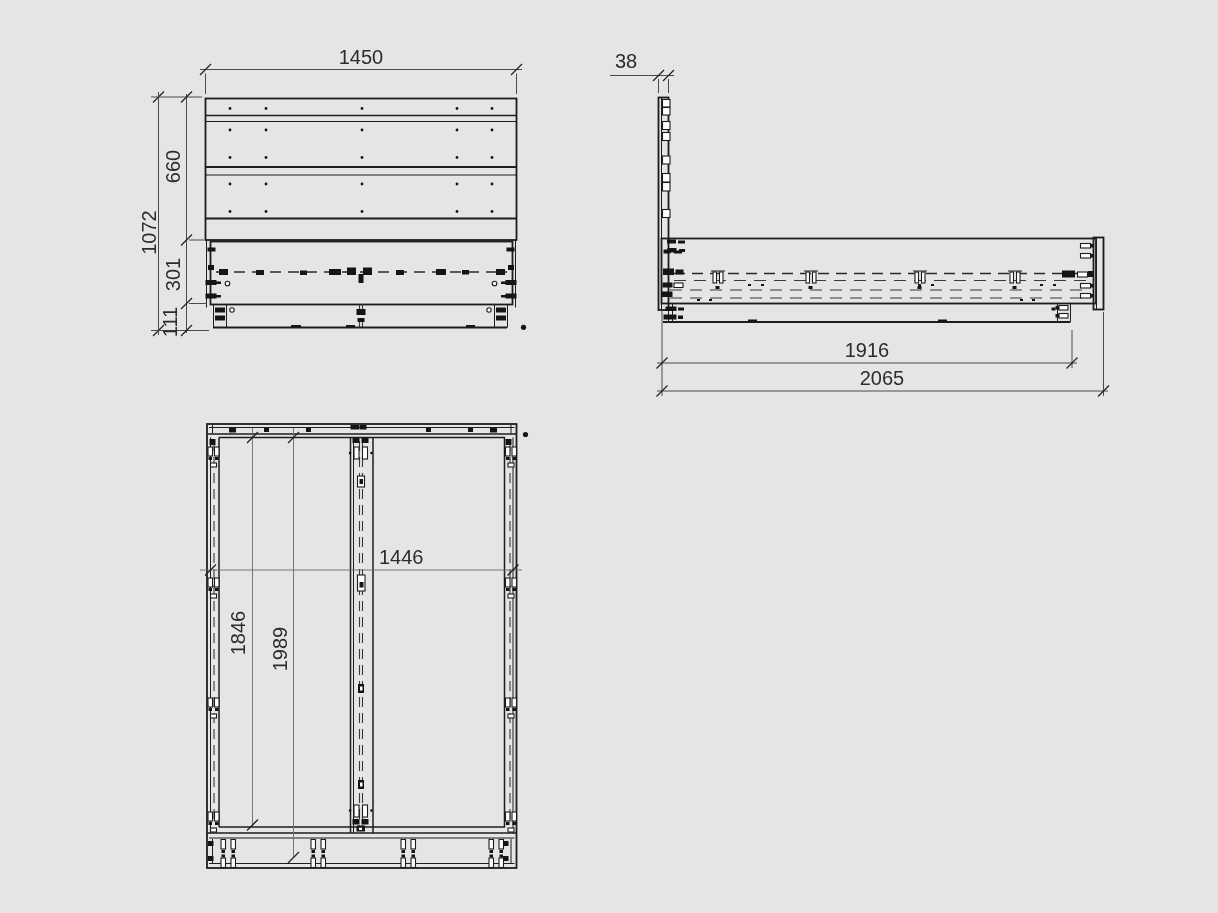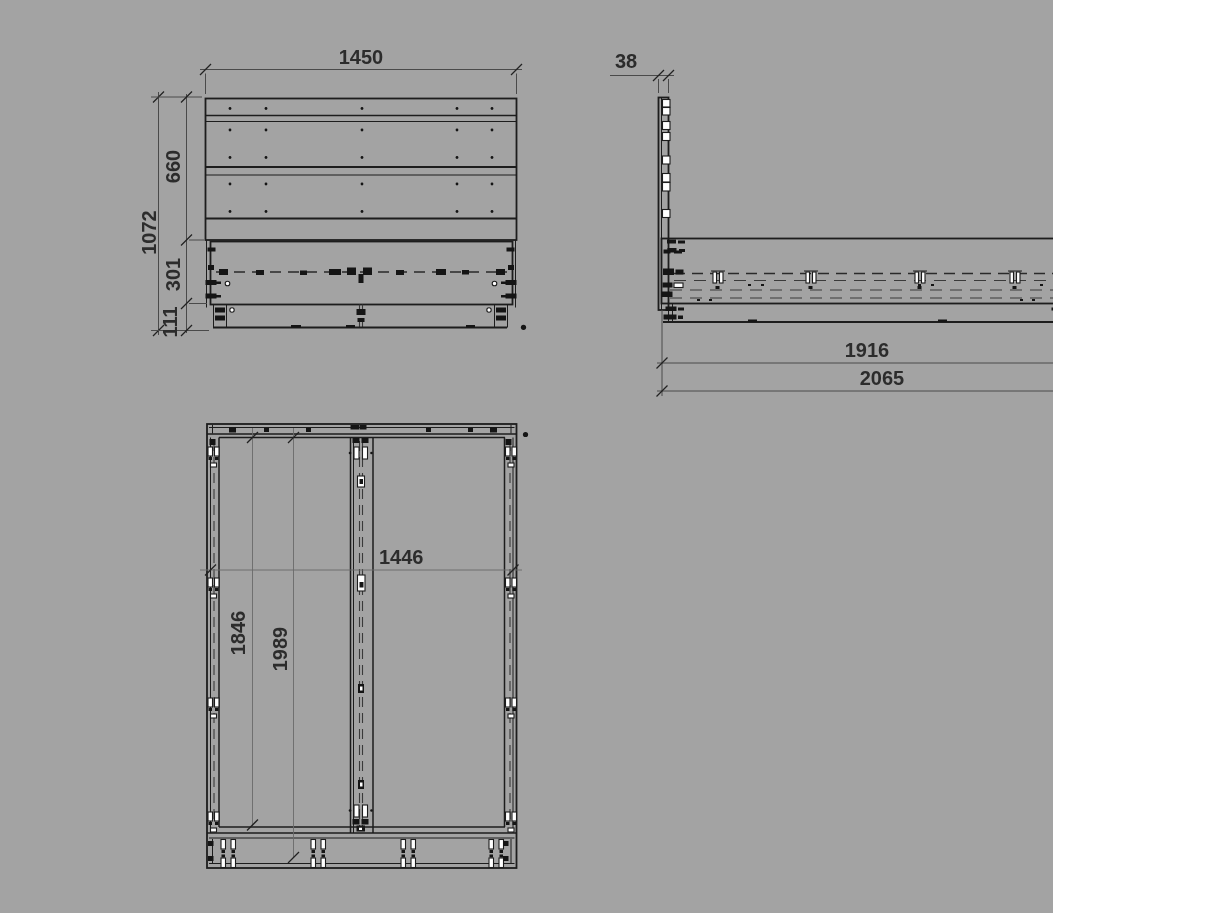--- a/index.html
+++ b/index.html
@@ -1,16 +1,16 @@
 <!DOCTYPE html>
 <html><head>
 <meta charset="utf-8">
 <style>
   html,body{margin:0;padding:0;background:#fff;}
-  #canvas{position:relative;width:1053px;height:913px;background:#a3a3a3;overflow:hidden;font-weight:bold;}
+  #canvas{position:relative;width:1218px;height:913px;background:#e5e5e5;overflow:hidden;}
   svg{position:absolute;top:0;left:0;}
   .obj{fill:none;stroke:#1d1d1d;stroke-width:1.8;}
   .obj2{fill:none;stroke:#1d1d1d;stroke-width:2;}
   .mid{fill:none;stroke:#1d1d1d;stroke-width:1.5;}
   .thin{fill:none;stroke:#1d1d1d;stroke-width:1;}
   .dash{fill:none;stroke:#2a2a2a;stroke-width:1.5;stroke-dasharray:11 7;}
   .dashB{fill:none;stroke:#3a3a3a;stroke-width:1.1;stroke-dasharray:12 8;}
   .dash2{fill:none;stroke:#3a3a3a;stroke-width:1.1;stroke-dasharray:10 6;}
   .dim{fill:none;stroke:#4a4a4a;stroke-width:1;}
   .dimgray{fill:none;stroke:#6a6a6a;stroke-width:0.9;}

